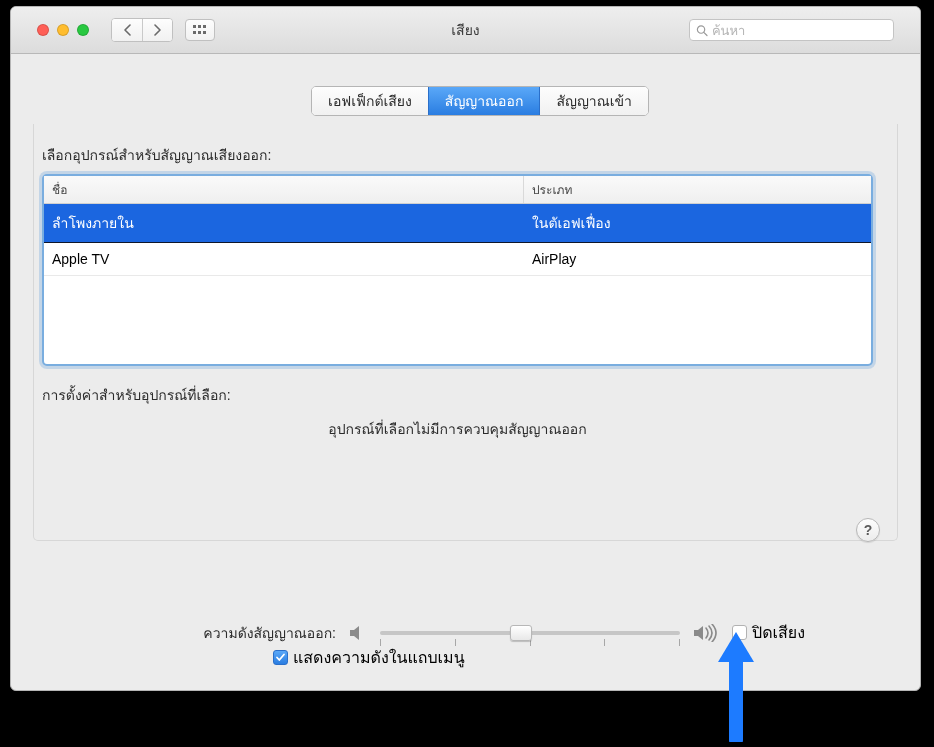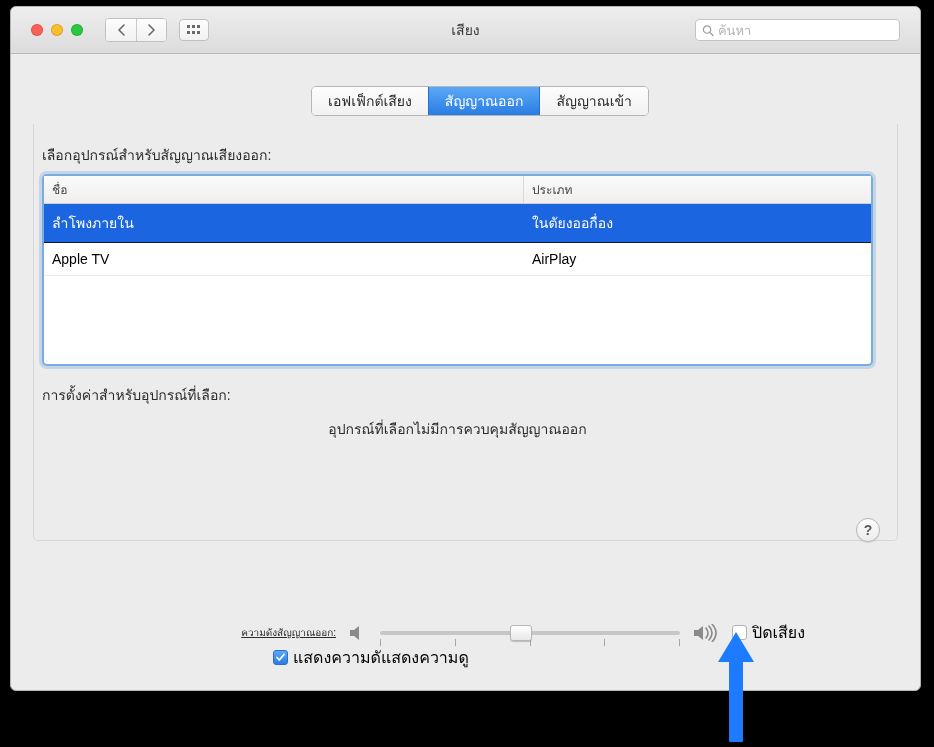--- a/index.html
+++ b/index.html
@@ -21,21 +21,21 @@
     border-radius: 6px;
     box-shadow: 0 10px 30px rgba(0,0,0,0.3);
     overflow: hidden;
   }
   .titlebar {
     height: 47px;
     background: linear-gradient(#eeeeee, #dcdcdc);
     border-bottom: 1px solid #b8b8b8;
     display: flex;
     align-items: center;
-    padding: 0 20px;
+    padding: 0 26px;
     position: relative;
   }
   .traffic {
     display: flex;
     gap: 8px;
     align-items: center;
   }
   .dot {
     width: 12px; height: 12px; border-radius: 50%;
     border: 0.5px solid rgba(0,0,0,0.15);
@@ -191,25 +191,24 @@
     left: 0; right: 0;
     padding: 0 40px;
   }
   .vol-row {
     display: flex;
     align-items: center;
     gap: 12px;
     justify-content: center;
   }
   .vol-label {
-    font-size: 10px; color: #2b2b2b;
+    font-size: 14px; color: #2b2b2b;
     flex: 0 0 auto;
     text-align: right;
     width: 210px;
-    text-decoration: underline;
   }
   .spk { color: #7a7a7a; display:flex; align-items:center; }
   .slider {
     position: relative;
     width: 300px; height: 20px;
   }
   .track {
     position: absolute; left:0; right:0; top: 50%;
     height: 4px; transform: translateY(-50%);
     background: #c6c6c6;
@@ -306,21 +305,21 @@
     <div class="label">เลือกอุปกรณ์สำหรับสัญญาณเสียงออก:</div>
 
     <div class="table-wrap">
       <div class="thead">
         <div class="th name">ชื่อ</div>
         <div class="th kind">ประเภท</div>
       </div>
       <div class="tbody">
         <div class="row selected">
           <div class="cell name">ลำโพงภายใน</div>
-          <div class="cell kind">ในตัยงออกื่อง</div>
+          <div class="cell kind">ในตัเอฟเฟื่อง</div>
         </div>
         <div class="row">
           <div class="cell name">Apple TV</div>
           <div class="cell kind">AirPlay</div>
         </div>
       </div>
     </div>
 
     <div class="label settings-label">การตั้งค่าสำหรับอุปกรณ์ที่เลือก:</div>
     <div class="no-controls">อุปกรณ์ที่เลือกไม่มีการควบคุมสัญญาณออก</div>
@@ -358,21 +357,21 @@
         <span>ปิดเสียง</span>
       </div>
     </div>
     <div class="menu-group-wrap">
       <div class="menu-group">
         <span class="checkbox checked" id="menubar-cb">
           <svg width="11" height="11" viewBox="0 0 11 11">
               <path d="M2 5.5 L4.3 8 L9 2.5" stroke="#fff" stroke-width="1.8" fill="none" stroke-linecap="round" stroke-linejoin="round"></path>
             </svg>
         </span>
-        <span>แสดงความดัแสดงความดู</span>
+        <span>แสดงความดังในแถบเมนู</span>
       </div>
     </div>
   </div>
 
 </div>
 
 <svg class="arrow-annot" viewBox="0 0 48 110">
   <defs></defs>
   <path d="M24 108 L24 24" stroke="#1d7bff" stroke-width="14" stroke-linecap="round"></path>
   <path d="M24 0 L6 30 L42 30 Z" fill="#1d7bff"></path>

